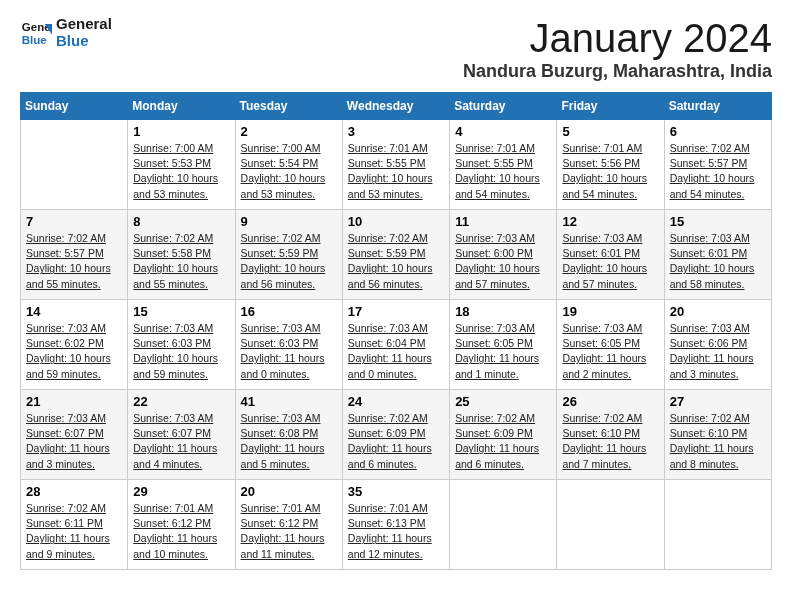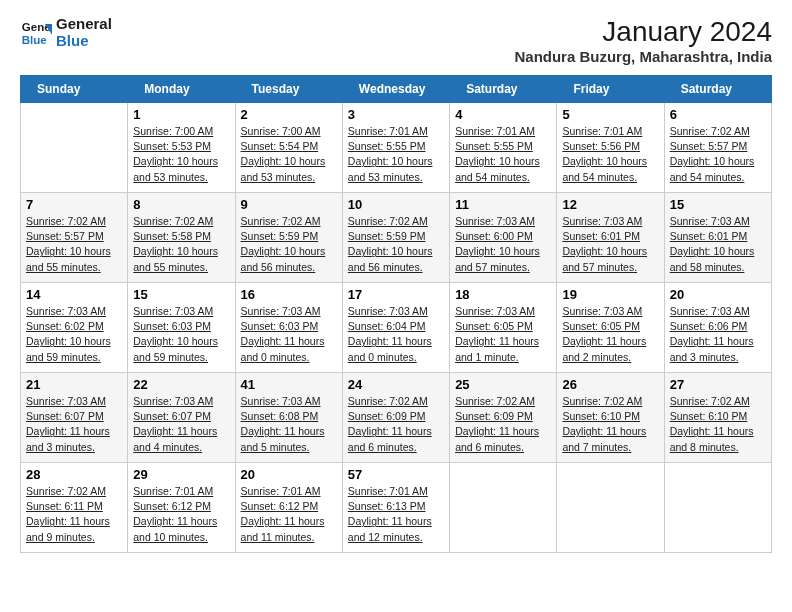--- a/index.html
+++ b/index.html
@@ -20,38 +20,38 @@
       display: flex;
       align-items: center;
       gap: 4px;
     }
     .logo-icon {
       width: 32px;
       height: 32px;
     }
     .title-block { text-align: right; }
     .month-title {
-      font-size: 28px;
+      font-size: 40px;
       font-weight: normal;
       color: #1a1a1a;
     }
     .location {
-      font-size: 15px;
+      font-size: 18px;
       color: #333;
       font-weight: bold;
     }
     table {
       width: 100%;
       border-collapse: collapse;
       font-size: 11px;
     }
     thead tr th {
       background-color: #2271b3;
       color: #fff;
-      padding: 6px 16px;
+      padding: 6px 4px;
       text-align: left;
       font-size: 12px;
       font-weight: bold;
       border: 1px solid #2271b3;
     }
     tbody tr td {
       border: 1px solid #ccc;
       vertical-align: top;
       padding: 4px 5px;
       width: 14.28%;
@@ -236,21 +236,21 @@
         </td>
         <td>
           <span class="day-num">29</span>
           <div class="day-info">Sunrise: 7:01 AM<br>Sunset: 6:12 PM<br>Daylight: 11 hours<br>and 10 minutes.</div>
         </td>
         <td>
           <span class="day-num">20</span>
           <div class="day-info">Sunrise: 7:01 AM<br>Sunset: 6:12 PM<br>Daylight: 11 hours<br>and 11 minutes.</div>
         </td>
         <td>
-          <span class="day-num">57</span>
+          <span class="day-num">35</span>
           <div class="day-info">Sunrise: 7:01 AM<br>Sunset: 6:13 PM<br>Daylight: 11 hours<br>and 12 minutes.</div>
         </td>
         <td class="empty"></td>
         <td class="empty"></td>
         <td class="empty"></td>
       </tr>
     </tbody>
 </table>
 
 </body></html>

